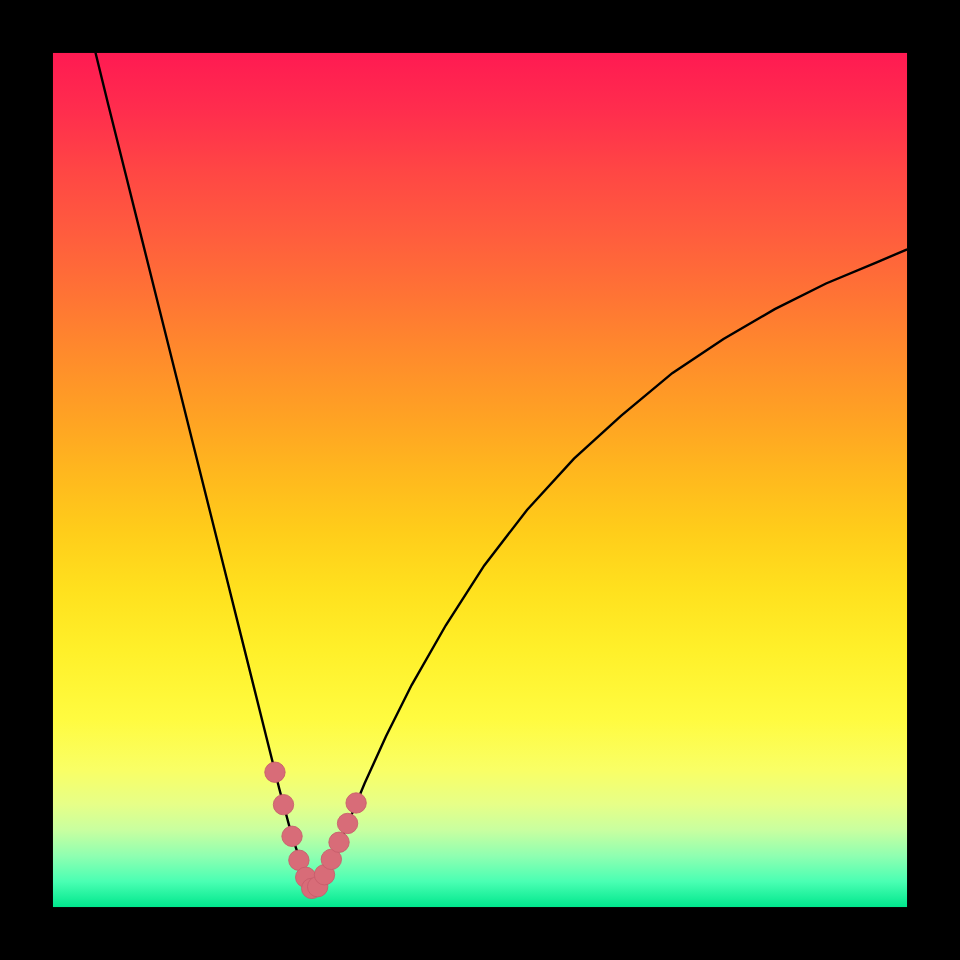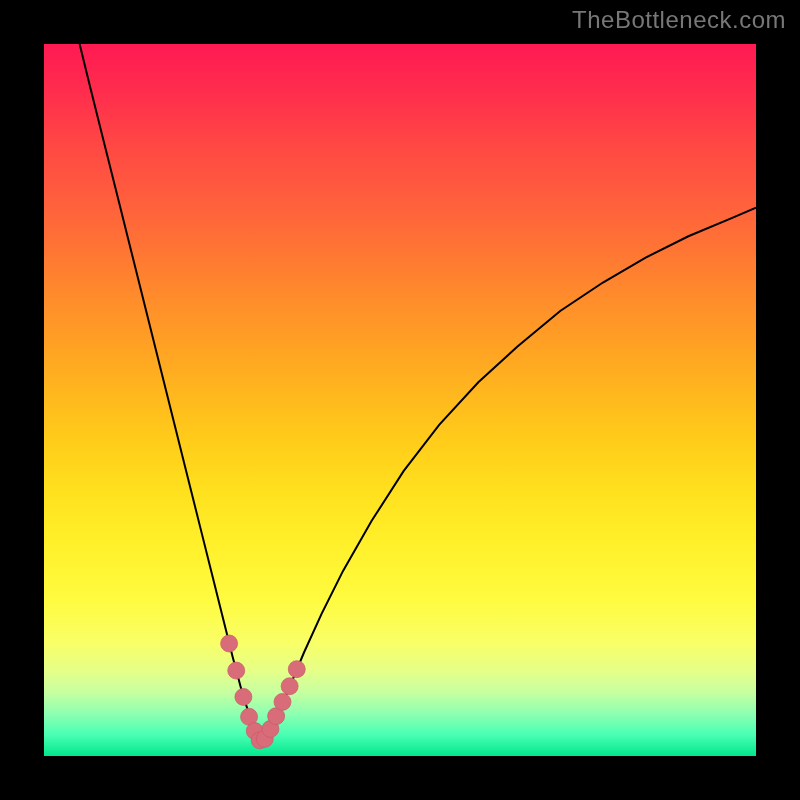--- a/index.html
+++ b/index.html
@@ -72,21 +72,20 @@
     fill: #d86c78;
     stroke: #c75c6a;
     stroke-width: 0.7;
   }
 </style>
 </head>
 <body>
 
 <div class="container">
 
-  <div class="watermark">TheBottleneck.com</div>
 
   <div class="plot-area">
     <div class="gradient-bg"></div>
     <svg class="curve" viewBox="0 0 712 712" preserveAspectRatio="none">
       <path id="curve-path" class="line" d="M35.60 0.00 L46.28 43.43 L60.52 100.39 L74.76 157.35 L89.00 214.31 L103.24 271.27 L117.48 328.23 L131.72 385.19 L142.40 427.91 L156.64 484.87 L167.32 527.59 L178.00 570.31 L188.68 613.03 L199.36 652.90 L210.04 684.23 L217.87 698.47 L227.84 688.50 L242.08 651.48 L259.88 608.76 L277.68 569.60 L299.04 526.88 L327.52 477.04 L359.56 427.20 L395.16 380.92 L434.32 338.20 L473.48 302.60 L516.20 267.00 L558.92 238.52 L601.64 213.60 L644.36 192.24 L687.08 174.44 L712.00 163.76"></path>
       <g id="markers-group">
           <circle cx="185.12" cy="599.50" r="8.5" class="marker"></circle>
           <circle cx="192.24" cy="626.56" r="8.5" class="marker"></circle>
           <circle cx="199.36" cy="652.90" r="8.5" class="marker"></circle>
           <circle cx="205.06" cy="672.84" r="8.5" class="marker"></circle>

